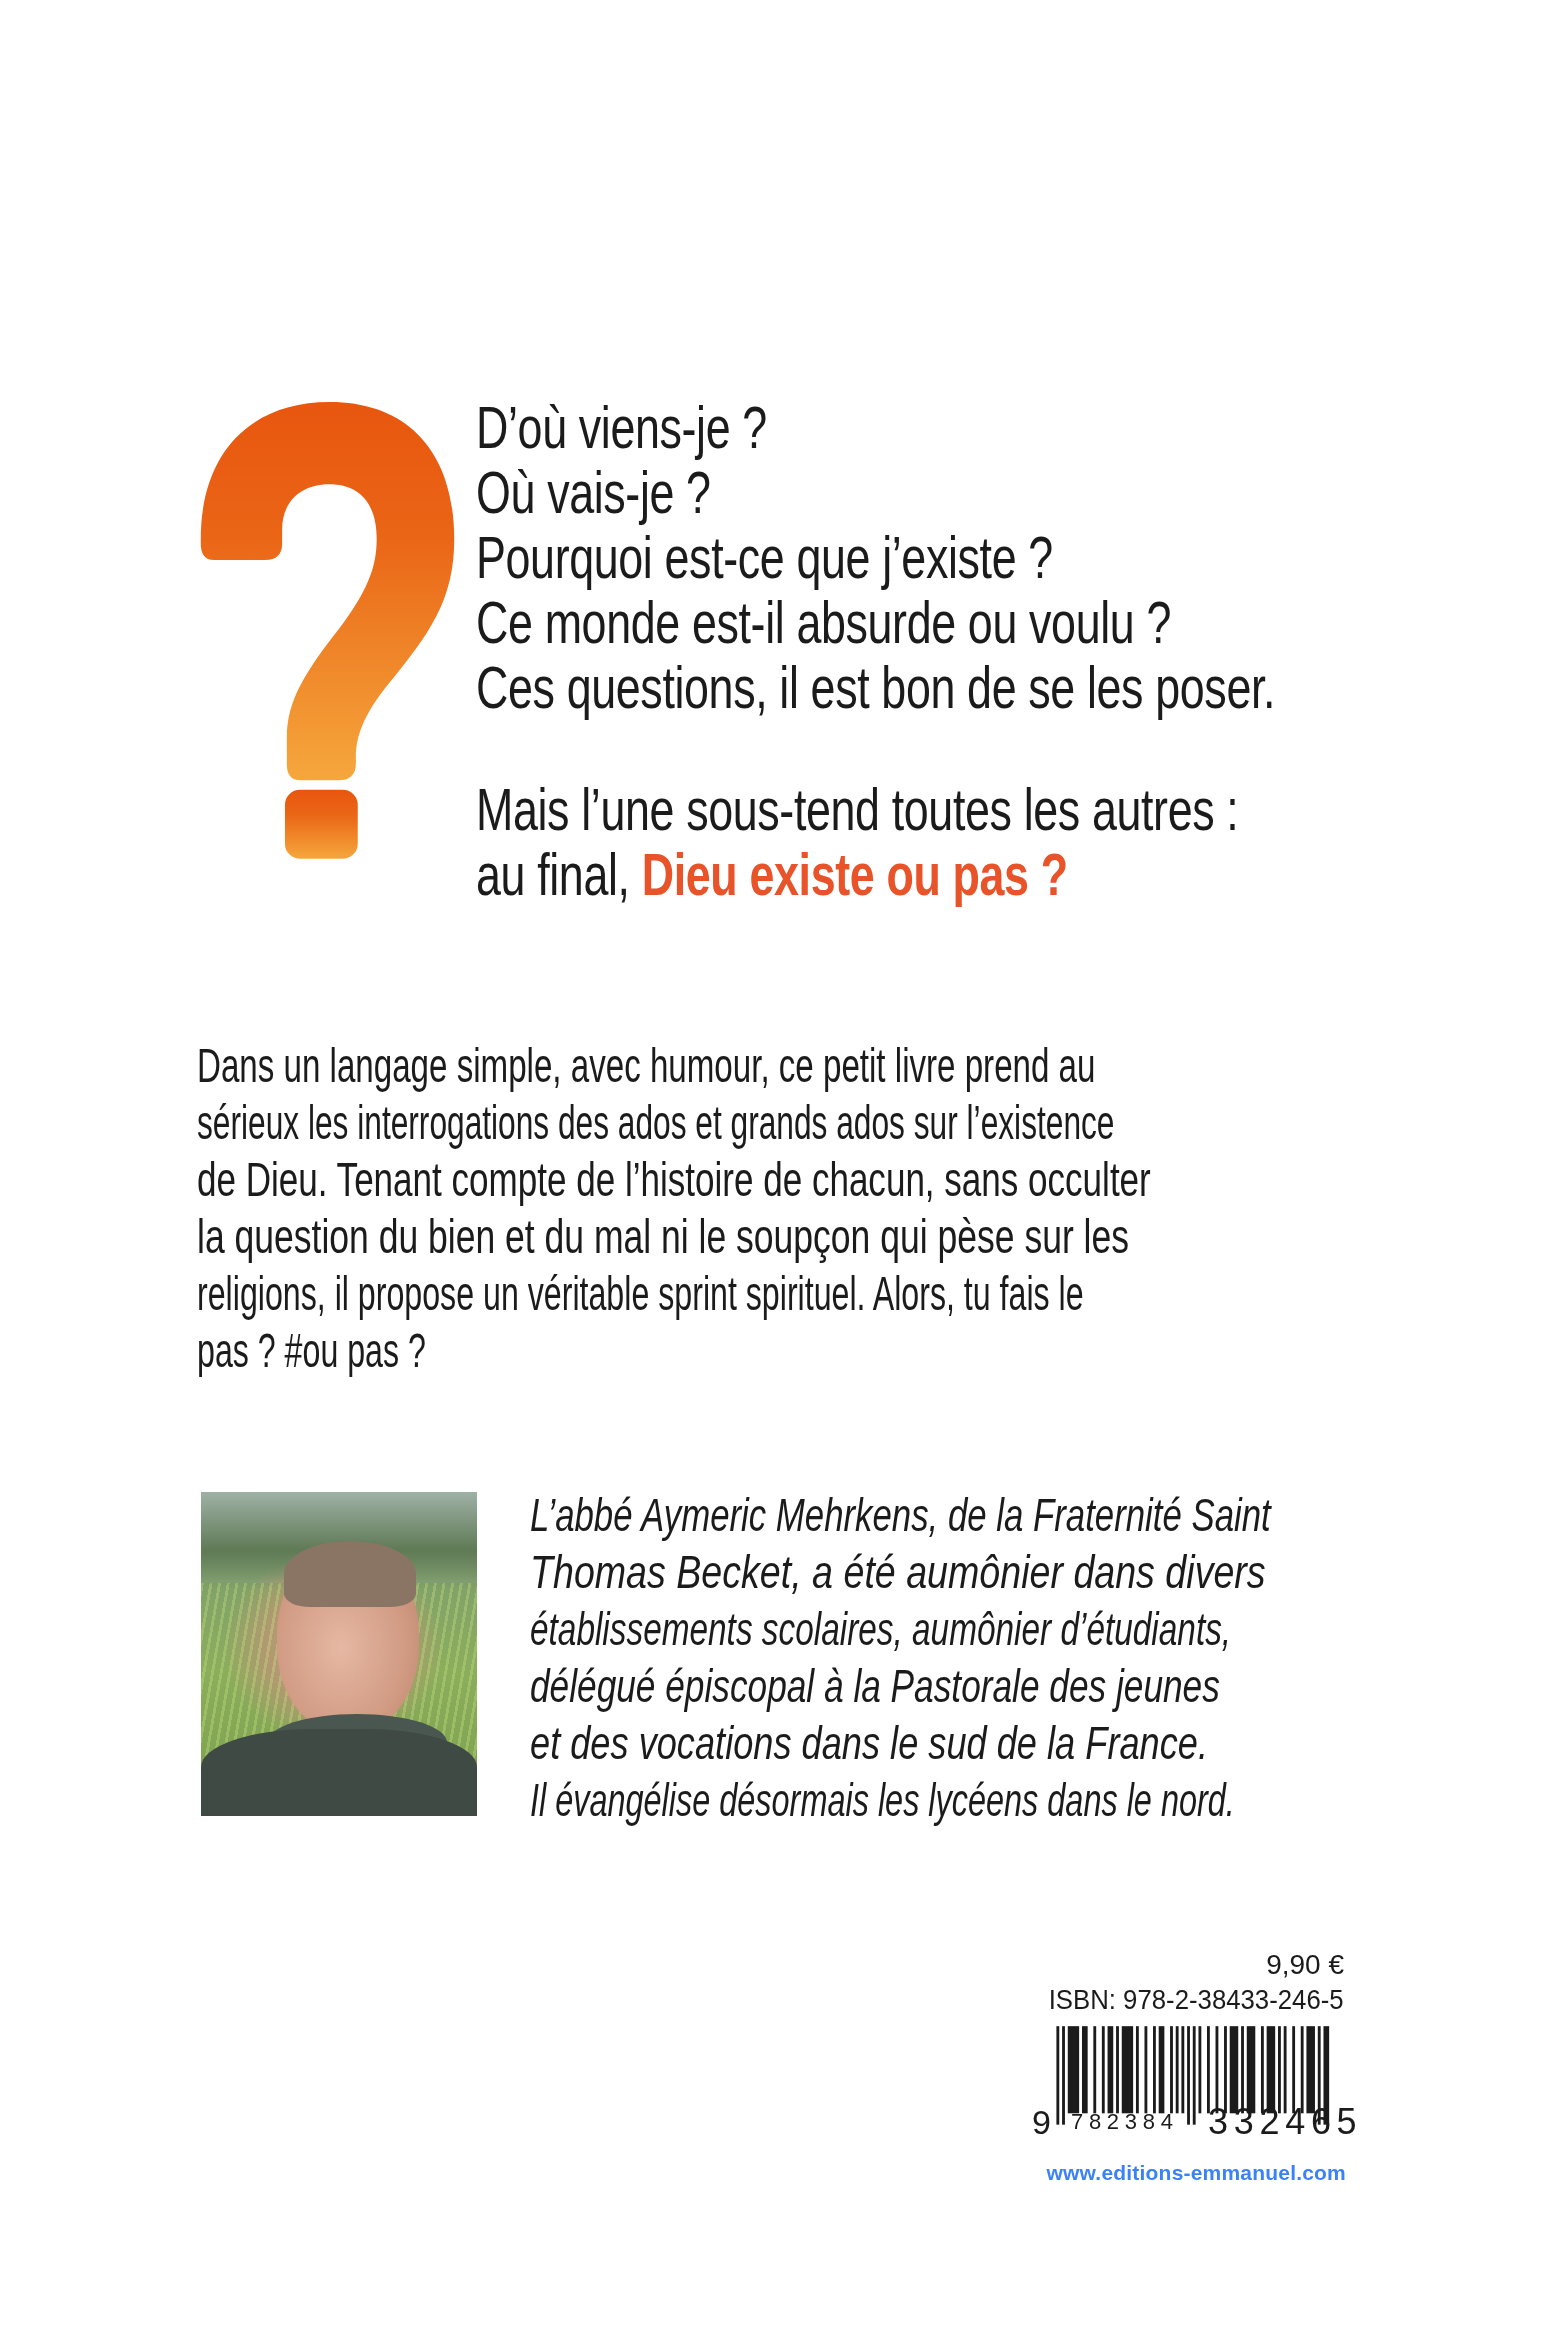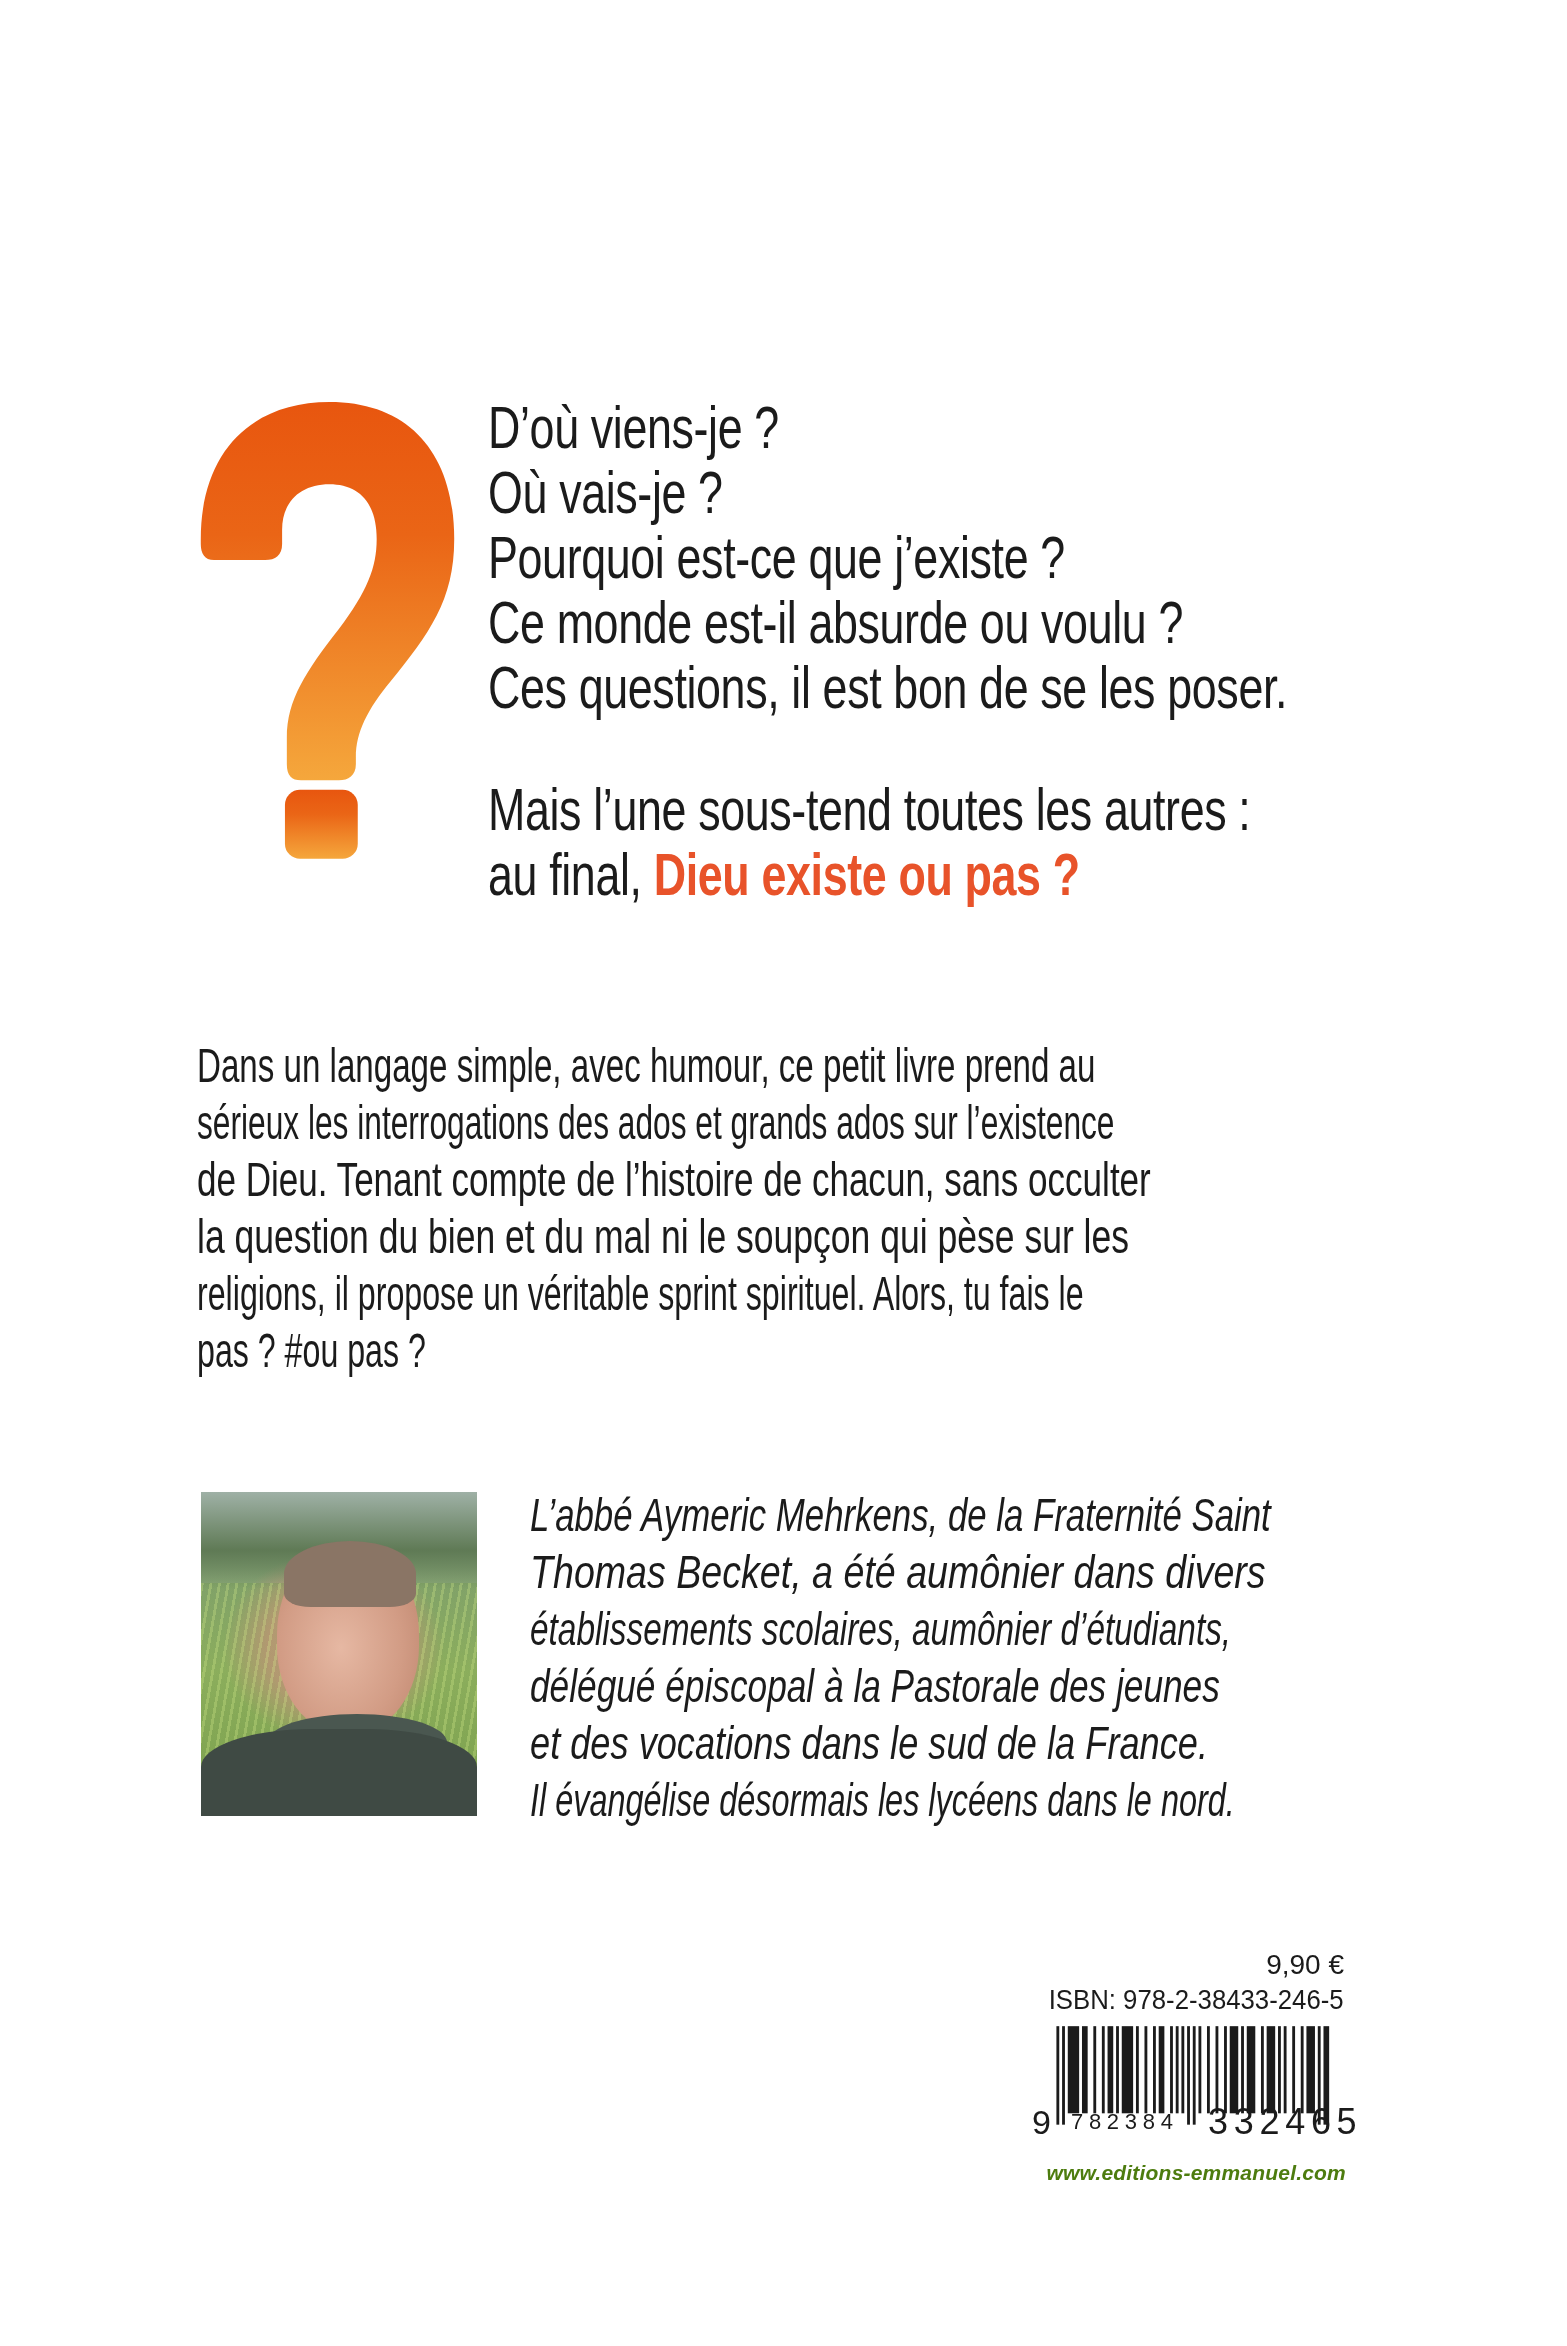--- a/index.html
+++ b/index.html
@@ -10,21 +10,21 @@
     }
     .cond {
       font-family: "Liberation Sans Narrow", "Liberation Sans", "DejaVu Sans Condensed", sans-serif;
       transform-origin: 0 0;
     }
 
     
     #qmark { position: absolute; left: 197px; top: 397px; width: 261px; height: 464px; }
 
     
-    #questions { position: absolute; left: 488px; top: 396px; width: 946px; }
+    #questions { position: absolute; left: 476px; top: 396px; width: 946px; }
     #questions .line {
       display: block; white-space: nowrap;
       font-size: 59px; line-height: 65px; letter-spacing: -0.5px;
       transform: scaleX(0.76); transform-origin: 0 0;
       height: 65px;
     }
     #questions .gap { height: 57px; }
     #questions .hl { color: #e8532a; font-weight: bold; }
 
     
@@ -99,23 +99,22 @@
     #barcode-digits-left {
       position: absolute; left: 1071px; top: 2105px;
       font-size: 22px; line-height: 34px; letter-spacing: 5.7px;
     }
     #barcode-digits-right {
       position: absolute; left: 1208px; top: 2105px;
       font-size: 36px; line-height: 34px; letter-spacing: 5.7px;
     }
     #website {
       position: absolute; right: 221px; top: 2161px;
-      font-size: 21px; line-height: 24.6px; font-weight: bold; color: #4d7c0f;
+      font-size: 21px; line-height: 24.6px; font-weight: bold; color: #3b82f6;
       letter-spacing: 0.2px;
-      font-style: italic;
     }
   </style>
 </head>
 <body>
 
 <div id="qmark">
   <svg width="261" height="464" viewBox="0 0 276 490" xmlns="http://www.w3.org/2000/svg">
     <defs>
       <linearGradient id="qg" x1="0" y1="0" x2="0" y2="1">
         <stop offset="0" stop-color="#e8560f"></stop>

